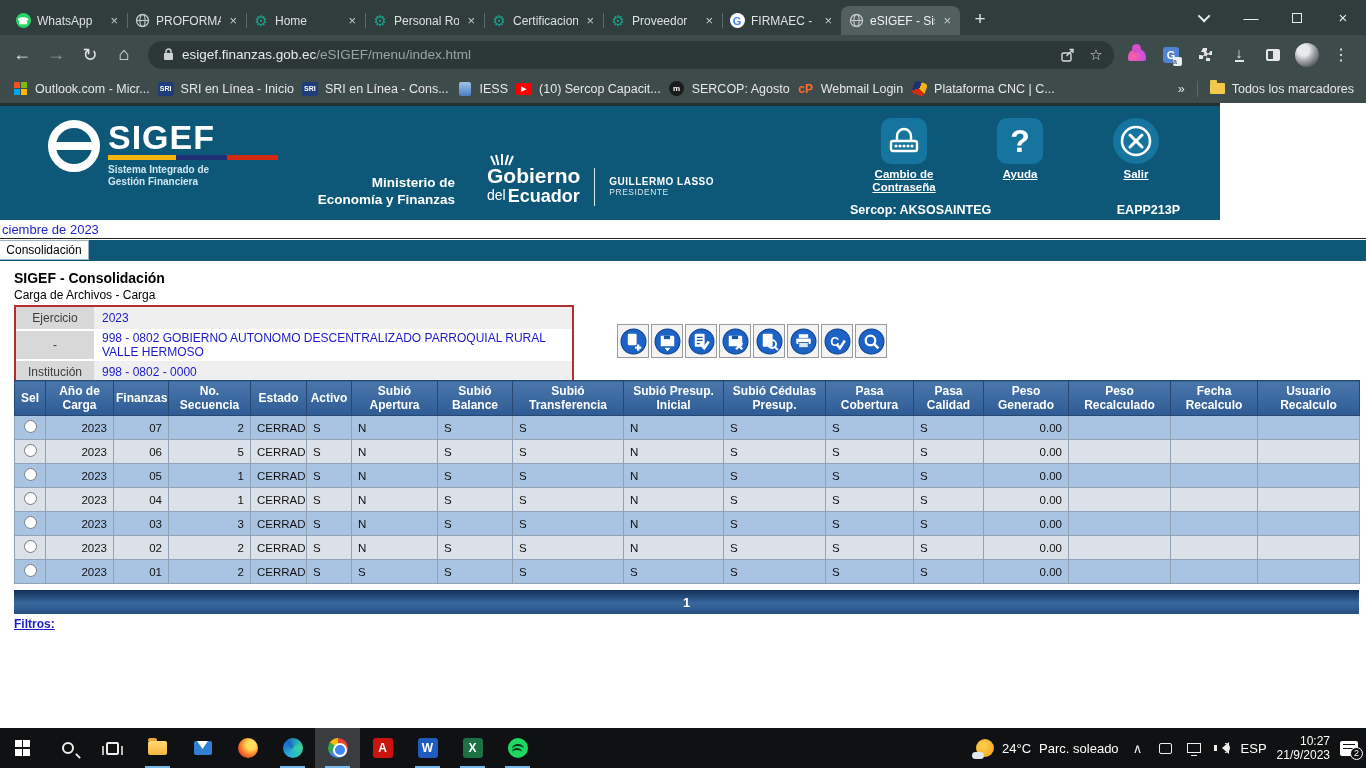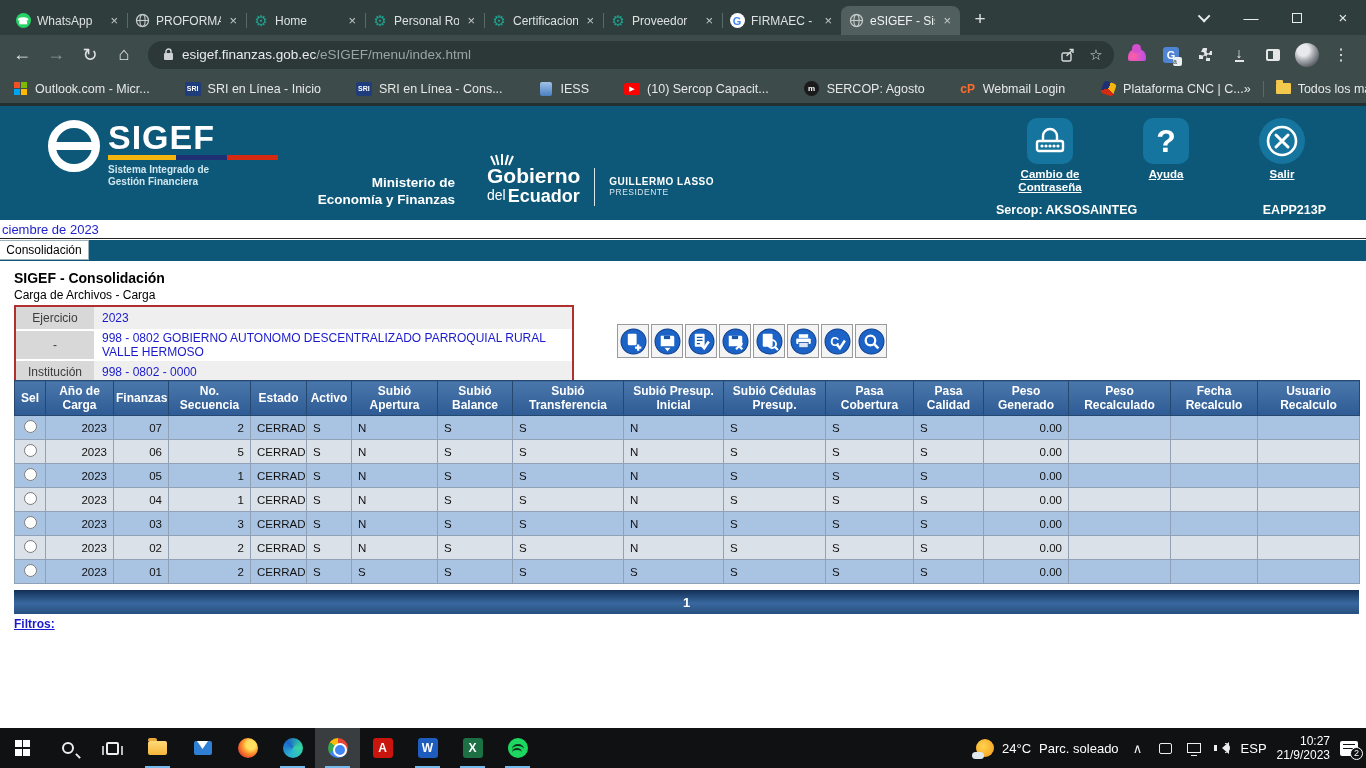--- a/index.html
+++ b/index.html
@@ -36,30 +36,30 @@
   .dl-glyph { display:inline-block; border-bottom:2px solid #e4e7e6; line-height:12px; padding:0 1px 1px; font-size:14px; }
   .panel-glyph { width:14px; height:12px; border:2px solid #e4e7e6; border-radius:2px; position:relative; }
   .panel-glyph::after { content:""; position:absolute; right:0; top:0; bottom:0; width:5px; background:#e4e7e6; }
   .avatar { width:24px; height:24px; border-radius:50%; background:radial-gradient(circle at 35% 30%, #e8e9ea 0 25%, #a9adb2 45%, #5d6268 75%, #2f3337); }
   .cloud-ext { width:18px; height:12px; background:radial-gradient(circle at 30% 60%, #ff5f9e, #b14bf4); border-radius:8px 8px 2px 2px; position:relative; }
   .cloud-ext::before { content:""; position:absolute; top:-5px; left:4px; width:9px; height:9px; border-radius:50%; background:#d44fd0; }
   .translate-glyph { width:16px; height:16px; background:#4f84d4; border-radius:3px; color:#fff; font-size:11px; font-weight:bold; display:flex; align-items:center; justify-content:center; position:relative; }
   .translate-glyph::after { content:"a"; position:absolute; right:-3px; bottom:-3px; width:9px; height:9px; background:#eceff1; color:#5f6a72; font-size:7px; line-height:9px; border-radius:2px; }
 
   .bookmarksbar { position:absolute; top:74px; left:0; width:1366px; height:29px; background:#3d4b4a; display:flex; align-items:center; padding:0 12px; color:#e6e8e7; font-size:12.5px; }
-  #bookmarks-list { display:flex; align-items:center; gap:35px; flex:1; }
+  #bookmarks-list { display:flex; align-items:center; gap:8px; flex:1; }
   .bm { display:flex; align-items:center; gap:7px; white-space:nowrap; }
   .bm-ico { width:16px; height:16px; display:inline-flex; align-items:center; justify-content:center; flex:none; }
   .bm-right { display:flex; align-items:center; gap:12px; }
   .bm-divider { width:1px; height:16px; background:#5a6a68; }
   .folder-ico { width:15px; height:11px; background:#f2c94c; border-radius:1px; position:relative; }
   .folder-ico::before { content:""; position:absolute; top:-3px; left:0; width:7px; height:3px; background:#f2c94c; border-radius:1px 1px 0 0; }
 
   
-  .esigef-header { position:absolute; top:103px; left:0; width:1366px; height:117px; background:#0d5878; border-top:3px solid #22302f; }
+  .esigef-header { position:absolute; top:103px; left:0; width:1220px; height:117px; background:#0d5878; border-top:3px solid #22302f; }
   .logo-wrap { position:absolute; left:48px; top:14px; display:flex; align-items:flex-start; gap:8px; }
   .logo-e { width:52px; height:52px; border:8px solid #fff; border-radius:50%; position:relative; }
   .logo-e::after { content:""; position:absolute; left:-2px; top:14px; width:38px; height:8px; background:#fff; }
   .logo-right { padding-top:2px; }
   .logo-sigef { color:#fff; font-size:34px; font-weight:bold; letter-spacing:1px; line-height:30px; }
   .flag-stripe { display:flex; height:5px; width:170px; margin:3px 0 4px; }
   .flag-stripe .y { flex:4; background:#f6b40e; } .flag-stripe .b { flex:3; background:#1f2f73; } .flag-stripe .r { flex:3; background:#d42a12; }
   .logo-sub { color:#cfe6ef; font-size:10px; font-weight:bold; line-height:12px; }
   .ministry { position:absolute; left:255px; top:68px; width:200px; text-align:right; color:#fff; font-size:13.5px; font-weight:600; line-height:17px; }
   .gov-logo { position:absolute; left:487px; top:60px; display:flex; align-items:center; gap:14px; color:#fff; }

